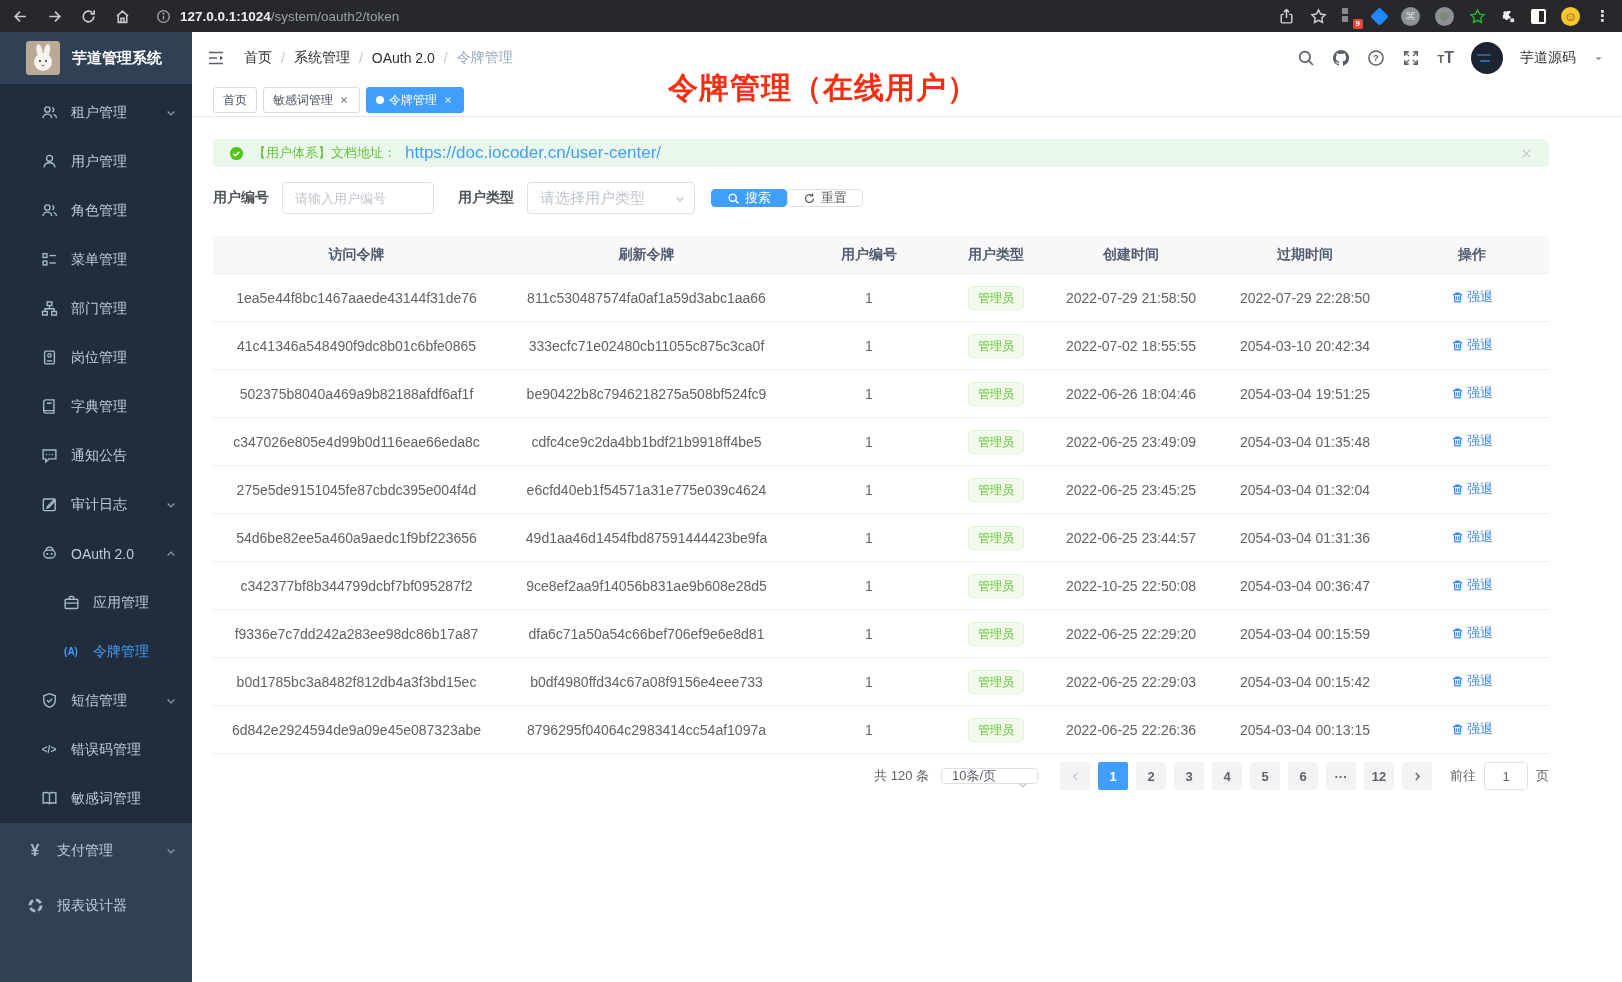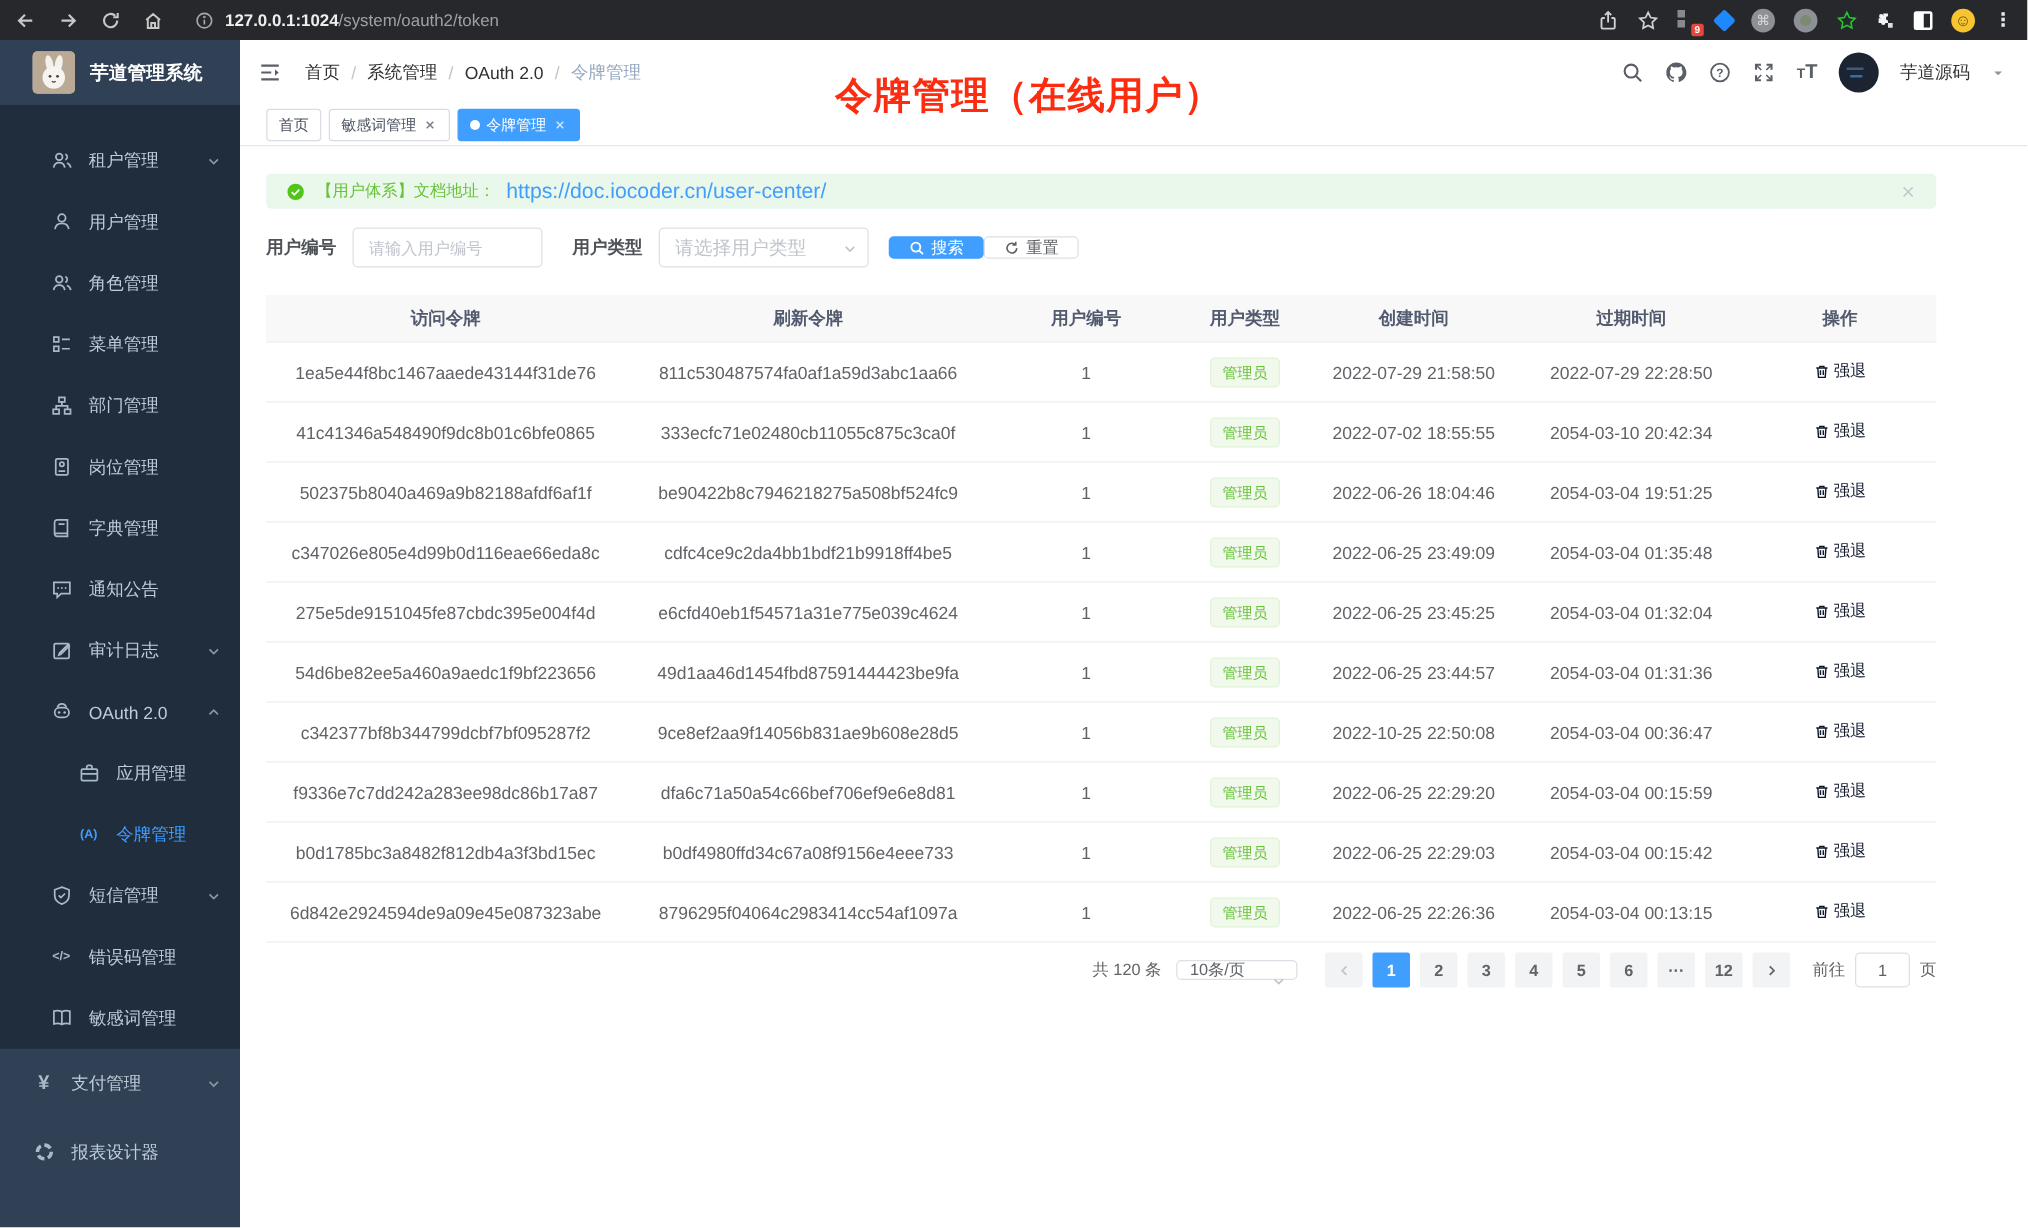--- a/index.html
+++ b/index.html
@@ -37,21 +37,21 @@
   .reader-sq i { position:absolute; right:2px; top:2px; bottom:2px; width:5px; background:#27282b; }
   .smiley { width:19px; height:19px; border-radius:50%; background:#f7c531; color:#6b4e00;
     display:flex; align-items:center; justify-content:center; font-size:13px; line-height:1; cursor:pointer; }
   .vdots { color:#e6e7e8; font-size:15px; letter-spacing:0; cursor:pointer; font-weight:700; }
 
   
   .sidebar { position:absolute; left:0; top:32px; width:192px; bottom:0; background:#304156; z-index:30; }
   .logo-bar { height:52px; display:flex; align-items:center; padding-left:26px; }
   .logo-img { width:34px; height:34px; border-radius:4px; background:#c9bcab; overflow:hidden; flex:0 0 auto; }
   .logo-title { color:#fff; font-size:15px; font-weight:700; margin-left:12px; }
-  .submenu-block { background:#1f2d3d; padding-top:20px; }
+  .submenu-block { background:#1f2d3d; padding-top:4px; }
   .menu-item { height:49px; display:flex; align-items:center; padding-left:40px; position:relative;
     color:#bfcbd9; font-size:14px; cursor:pointer; }
   .menu-item.sub { padding-left:62px; }
   .menu-item.base { height:55px; padding-left:26px; }
   .menu-item.active { color:#409eff; }
   .mi-icon { width:18px; height:18px; margin-right:13px; color:#aab9c6; display:flex; align-items:center; justify-content:center;
     font-weight:700; flex:0 0 auto; }
   .menu-item.active .mi-icon { color:#409eff; }
   .mi-glyph { font-size:10px; font-weight:700; white-space:nowrap; }
   .mi-glyph.big { font-size:16px; }
@@ -77,21 +77,21 @@
   .caret { width:11px; height:11px; color:#909399; }
 
   .tagsbar { height:33px; border-bottom:1px solid #e4e7ed; display:flex; align-items:center; padding-left:21px; gap:6px; }
   .tag { height:26px; display:inline-flex; align-items:center; gap:5px; padding:0 9px; border:1px solid #d8dce5;
     border-radius:3px; background:#fff; color:#495060; font-size:12px; cursor:pointer; }
   .tag .dot { width:8px; height:8px; border-radius:50%; background:#fff; display:none; }
   .tag.active { background:#409eff; border-color:#409eff; color:#fff; }
   .tag.active .dot { display:inline-block; }
   .tag .close-x { width:12px; height:12px; color:inherit; opacity:.75; }
 
-  .annotation { position:absolute; left:668px; top:56px; z-index:50; font-size:30px; font-weight:700;
+  .annotation { position:absolute; left:668px; top:68px; z-index:50; font-size:30px; font-weight:700;
     color:#fb2c0f; letter-spacing:1px; white-space:nowrap; }
 
   .content { padding:22px 0 0 21px; }
   .alert { width:1336px; height:28px; background:#eaf8ec; border-radius:4px; display:flex; align-items:center;
     padding:0 16px; gap:9px; }
   .check-ic { width:15px; height:15px; flex:0 0 auto; }
   .alert-text { color:#67c23a; font-size:13px; }
   .alert-link { color:#409eff; font-size:17px; cursor:pointer; }
   .alert-close { margin-left:auto; width:13px; height:13px; color:#c0c4cc; cursor:pointer; }
 
@@ -111,21 +111,21 @@
   .btn-plain { background:#fff; border-color:#dcdfe6; color:#606266; margin-left:0; }
   .btn .b-icn { width:13px; height:13px; }
 
   .table { width:1336px; margin-top:22px; font-size:14px; color:#606266; }
   .thead, .tr { display:grid; grid-template-columns:287px 293px 152px 102px 168px 180px 154px;
     align-items:center; text-align:center; }
   .thead { height:38px; background:#f8f8f9; color:#515a6e; font-weight:700; border-bottom:1px solid #ebeef5; }
   .tr { height:48px; border-bottom:1px solid #ebeef5; }
   .badge { display:inline-block; padding:0 9px; height:24px; line-height:22px; font-size:12px; color:#67c23a;
     background:#f0f9eb; border:1px solid #e1f3d8; border-radius:4px; }
-  .op-link { color:#0f172a; font-size:13px; display:inline-flex; align-items:center; gap:3px; cursor:pointer; justify-content:center; }
+  .op-link { color:#3b82f6; font-size:13px; display:inline-flex; align-items:center; gap:3px; cursor:pointer; justify-content:center; }
   .op-link .trash { width:13px; height:13px; }
 
   .pager { width:1336px; margin-top:8px; display:flex; justify-content:flex-end; align-items:center;
     font-size:13px; color:#606266; }
   .total { margin-right:12px; }
   .size-select { width:97px; height:16px; border:1px solid #dcdfe6; border-radius:4px; display:flex; align-items:center;
     padding:0 22px 0 10px; position:relative; cursor:pointer; margin-right:18px; font-size:13px; color:#606266; }
   .pg-btn { min-width:30px; height:28px; padding:0 4px; margin:0 4px; background:#f2f3f5; color:#606266; border-radius:2px;
     display:inline-flex; align-items:center; justify-content:center; font-weight:600; cursor:pointer; font-size:13px; }
   .pg-btn.active { background:#409eff; color:#fff; }

